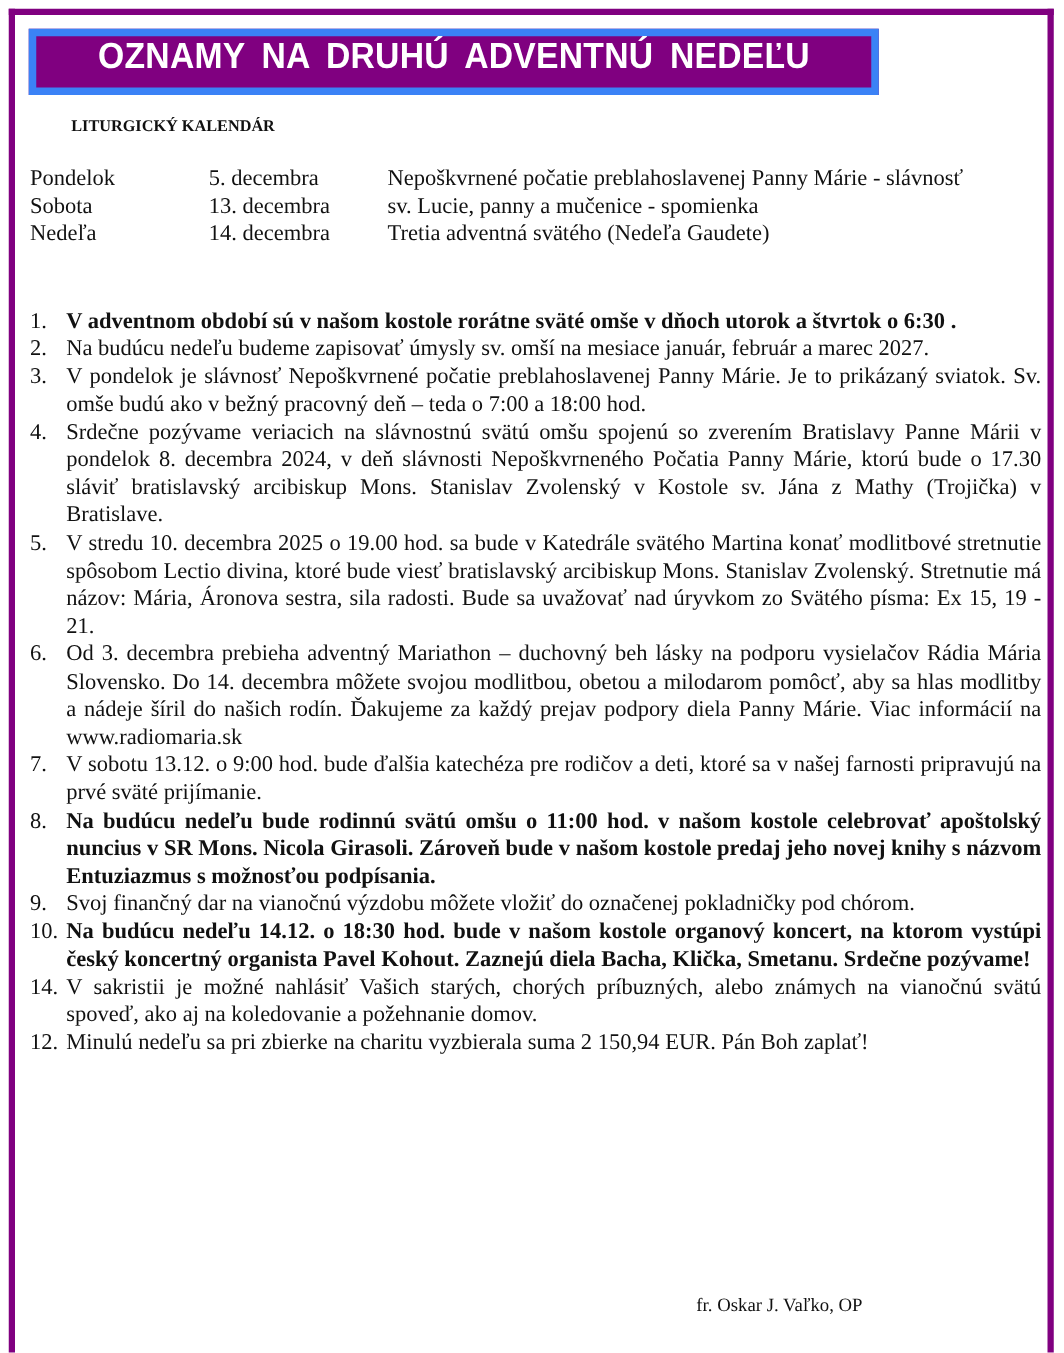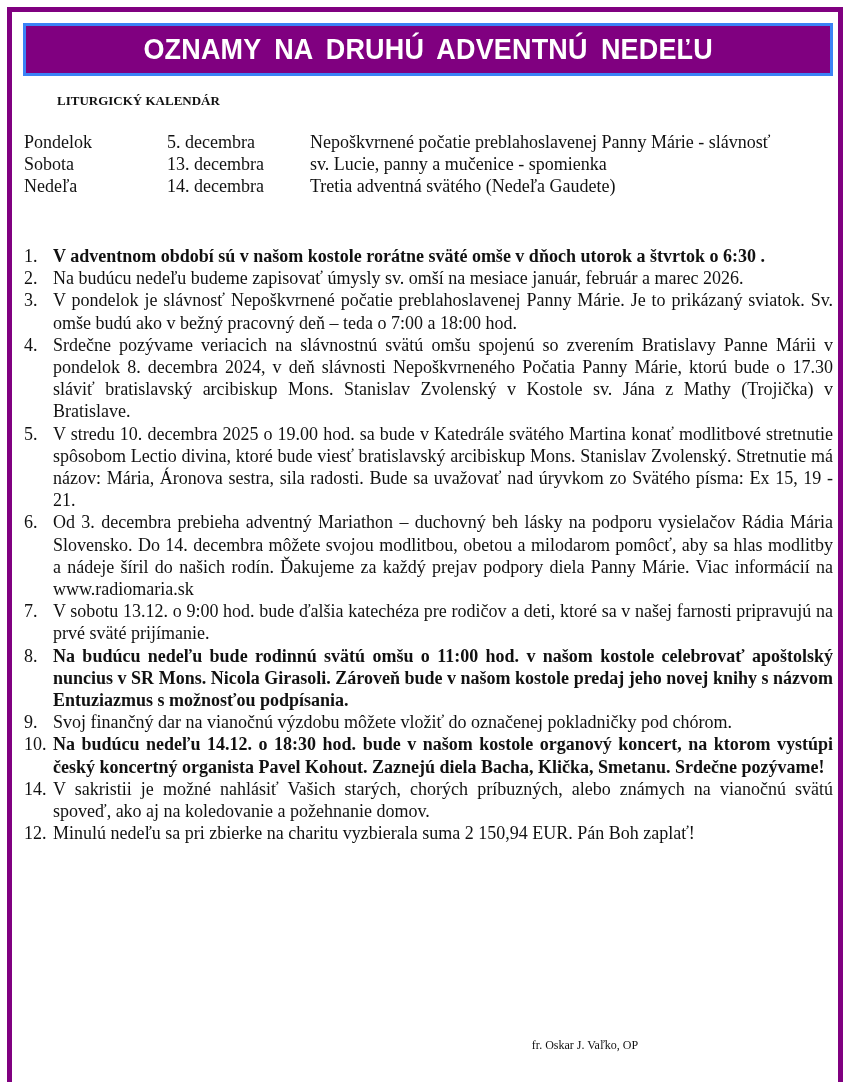--- a/index.html
+++ b/index.html
@@ -22,27 +22,27 @@
     width: 836px;
     height: 1100px;
     border: 5px solid #800080;
     border-bottom: none;
     box-sizing: border-box;
   }
   .title-box {
     position: absolute;
     left: 23px;
     top: 23px;
-    width: 810px;
+    width: 680px;
     height: 53px;
     background: #800080;
-    border: 3px solid #3b82f6;
+    border: 6px solid #3b82f6;
     box-sizing: border-box;
     display: flex;
-    align-items: center;
+    align-items: flex-start;
     justify-content: center;
   }
   .title-text {
     font-family: "Liberation Sans", "DejaVu Sans", sans-serif;
     font-weight: bold;
     font-size: 29px;
     color: #ffffff;
     letter-spacing: 0.2px;
     word-spacing: 6px;
     transform: scaleX(0.93);
@@ -96,22 +96,22 @@
     top: 0;
     font-weight: normal;
   }
   .notice.bold .txt { font-weight: bold; }
 
   .signature {
     position: absolute;
     left: 480px;
     width: 210px;
     top: 1036px;
-    text-align: center;
-    font-size: 12px;
+    text-align: right;
+    font-size: 15px;
     line-height: 19px;
   }
 </style>
 </head>
 <body>
 
 <div class="frame"></div>
 
 <div class="title-box">
   <span class="title-text">OZNAMY NA DRUHÚ ADVENTNÚ NEDEĽU</span>
@@ -137,21 +137,21 @@
   </div>
 </div>
 
 <ol class="notices">
   <li class="notice bold">
     <span class="num">1.</span>
     <span class="txt">V adventnom období sú v našom kostole rorátne sväté omše v dňoch utorok a štvrtok o 6:30 .</span>
   </li>
   <li class="notice">
     <span class="num">2.</span>
-    <span class="txt">Na budúcu nedeľu budeme zapisovať úmysly sv. omší na mesiace január, február a marec 2026.</span>
+    <span class="txt">Na budúcu nedeľu budeme zapisovať úmysly sv. omší na mesiace január, február a marec 2027.</span>
   </li>
   <li class="notice">
     <span class="num">3.</span>
     <span class="txt">V pondelok je slávnosť Nepoškvrnené počatie preblahoslavenej Panny Márie. Je to prikázaný sviatok. Sv. omše budú ako v bežný pracovný deň – teda o 7:00 a 18:00 hod.</span>
   </li>
   <li class="notice">
     <span class="num">4.</span>
     <span class="txt">Srdečne pozývame veriacich na slávnostnú svätú omšu spojenú so zverením Bratislavy Panne Márii v pondelok 8. decembra 2024, v deň slávnosti Nepoškvrneného Počatia Panny Márie, ktorú bude o 17.30 sláviť bratislavský arcibiskup Mons. Stanislav Zvolenský v Kostole sv. Jána z Mathy (Trojička) v Bratislave.</span>
   </li>
   <li class="notice">

